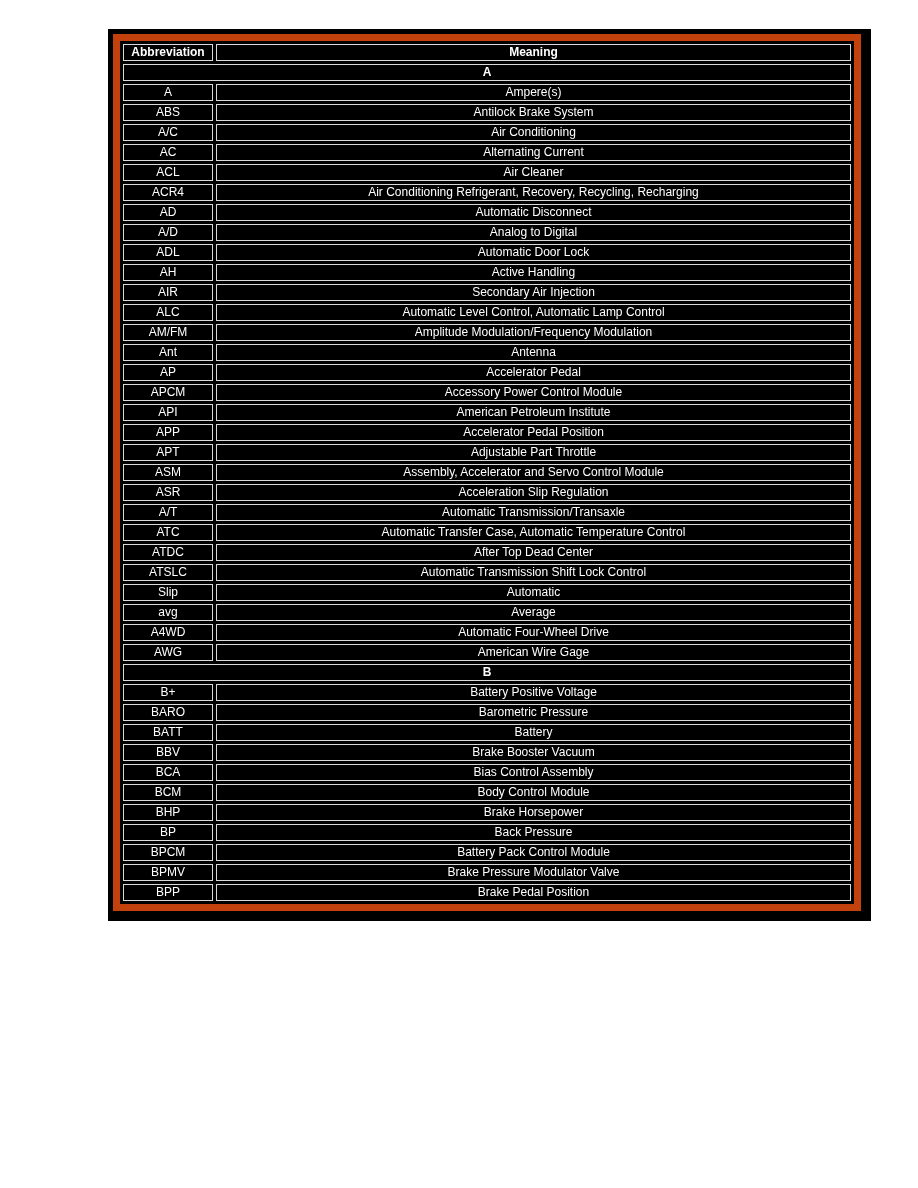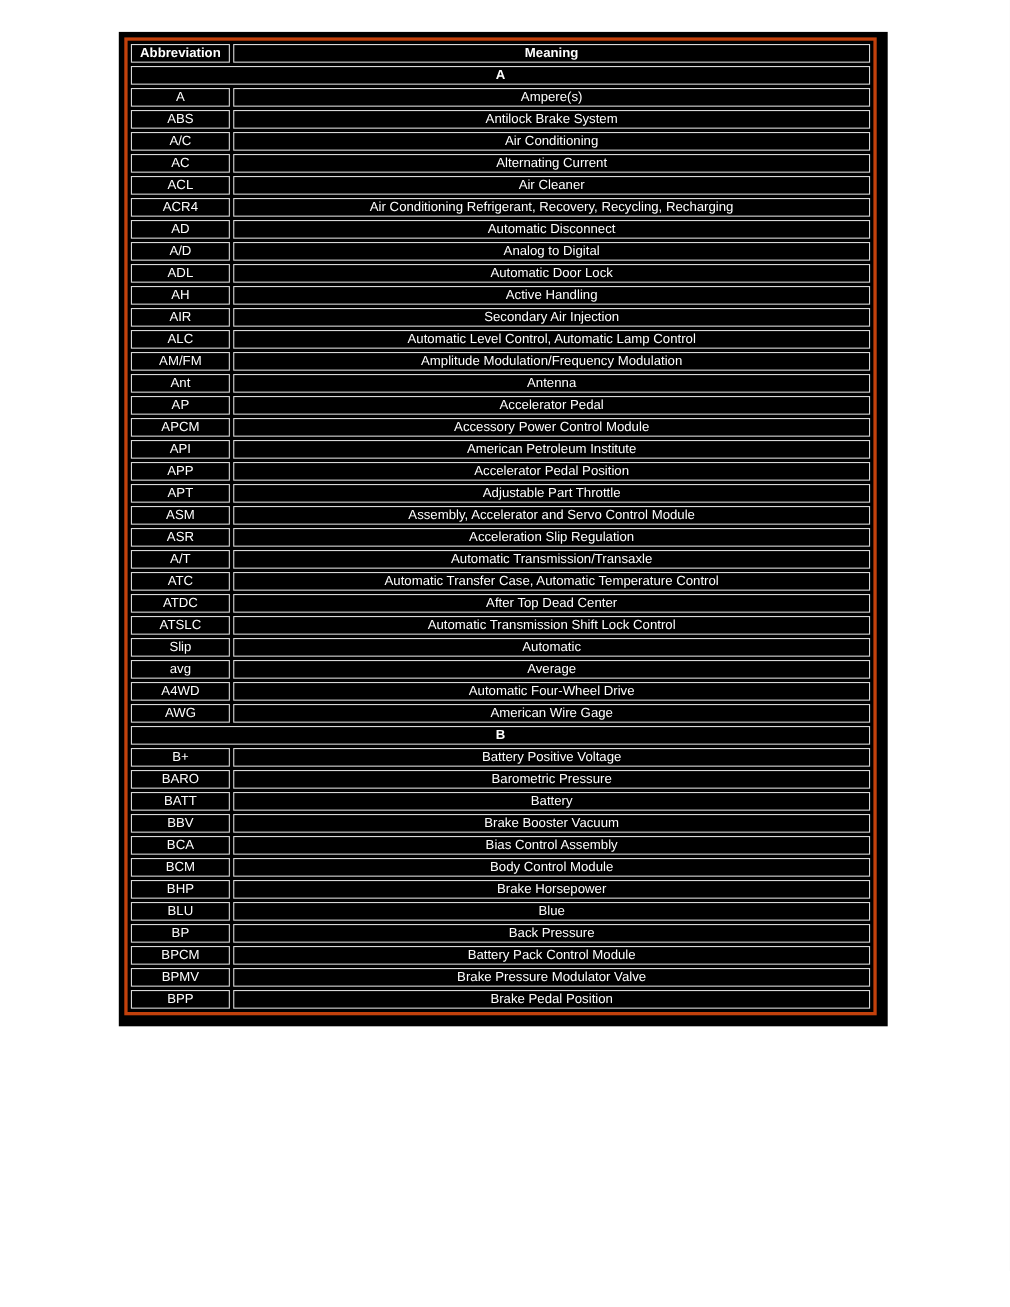--- a/index.html
+++ b/index.html
@@ -21,22 +21,22 @@
     position: absolute;
     left: 108px;
     top: 29px;
     background: #000000;
     padding: 5px 10px 10px 5px;
   }
   table.abbr-table {
     border-collapse: separate;
     border-spacing: 3px;
     background: #000000;
-    border: 3px solid #c2410c;
-    width: 684px;
+    border: 7px solid #c2410c;
+    width: 748px;
     table-layout: fixed;
   }
   table.abbr-table td, table.abbr-table th {
     border: 1px solid #d9d9d9;
     background: #000000;
     color: #ffffff;
     font-size: 12px;
     line-height: 15px;
     height: 15px;
     padding: 0 4px;
@@ -206,24 +206,20 @@
           </tr>
           <tr>
             <td class="abbr">BCM</td>
             <td class="meaning">Body Control Module</td>
           </tr>
           <tr>
             <td class="abbr">BHP</td>
             <td class="meaning">Brake Horsepower</td>
           </tr>
           <tr>
-            <td class="abbr">BLU</td>
-            <td class="meaning">Blue</td>
-          </tr>
-          <tr>
             <td class="abbr">BP</td>
             <td class="meaning">Back Pressure</td>
           </tr>
           <tr>
             <td class="abbr">BPCM</td>
             <td class="meaning">Battery Pack Control Module</td>
           </tr>
           <tr>
             <td class="abbr">BPMV</td>
             <td class="meaning">Brake Pressure Modulator Valve</td>

